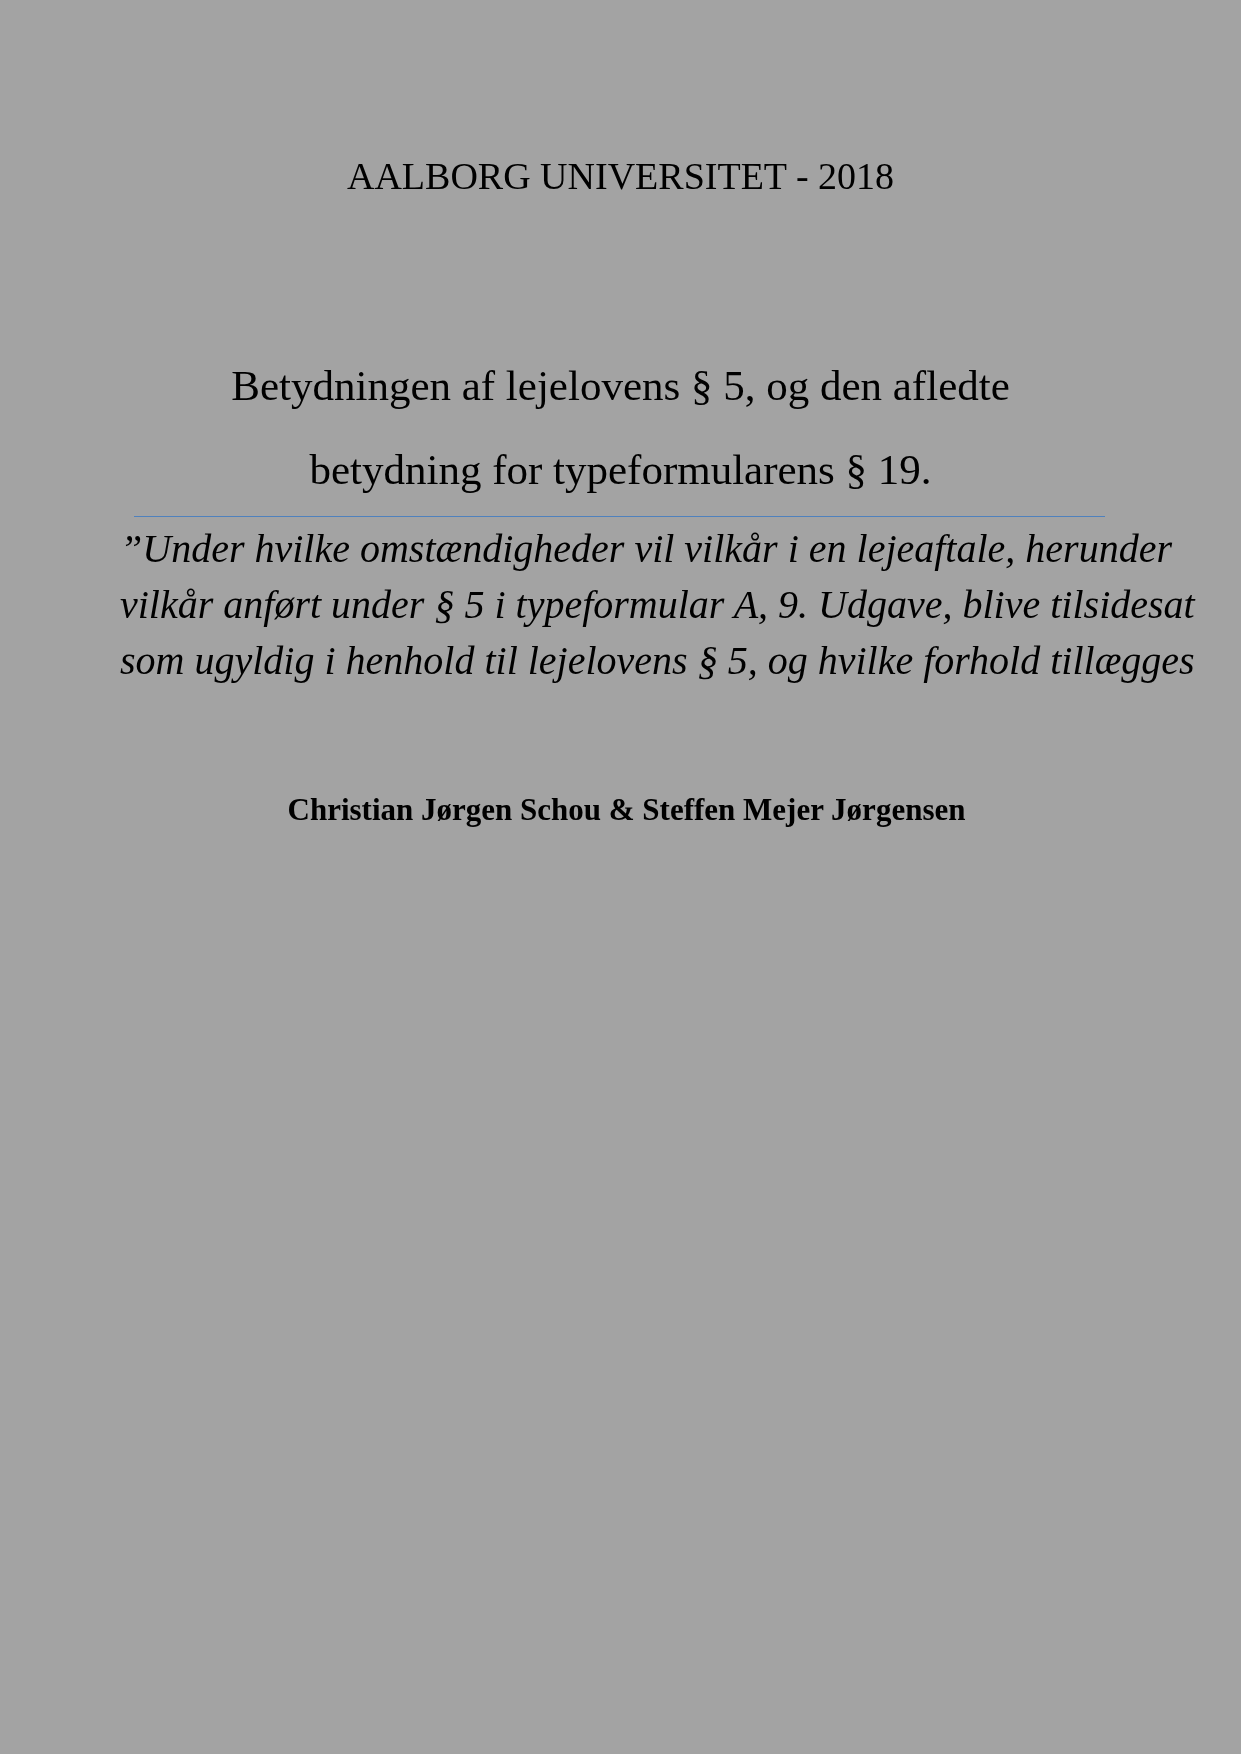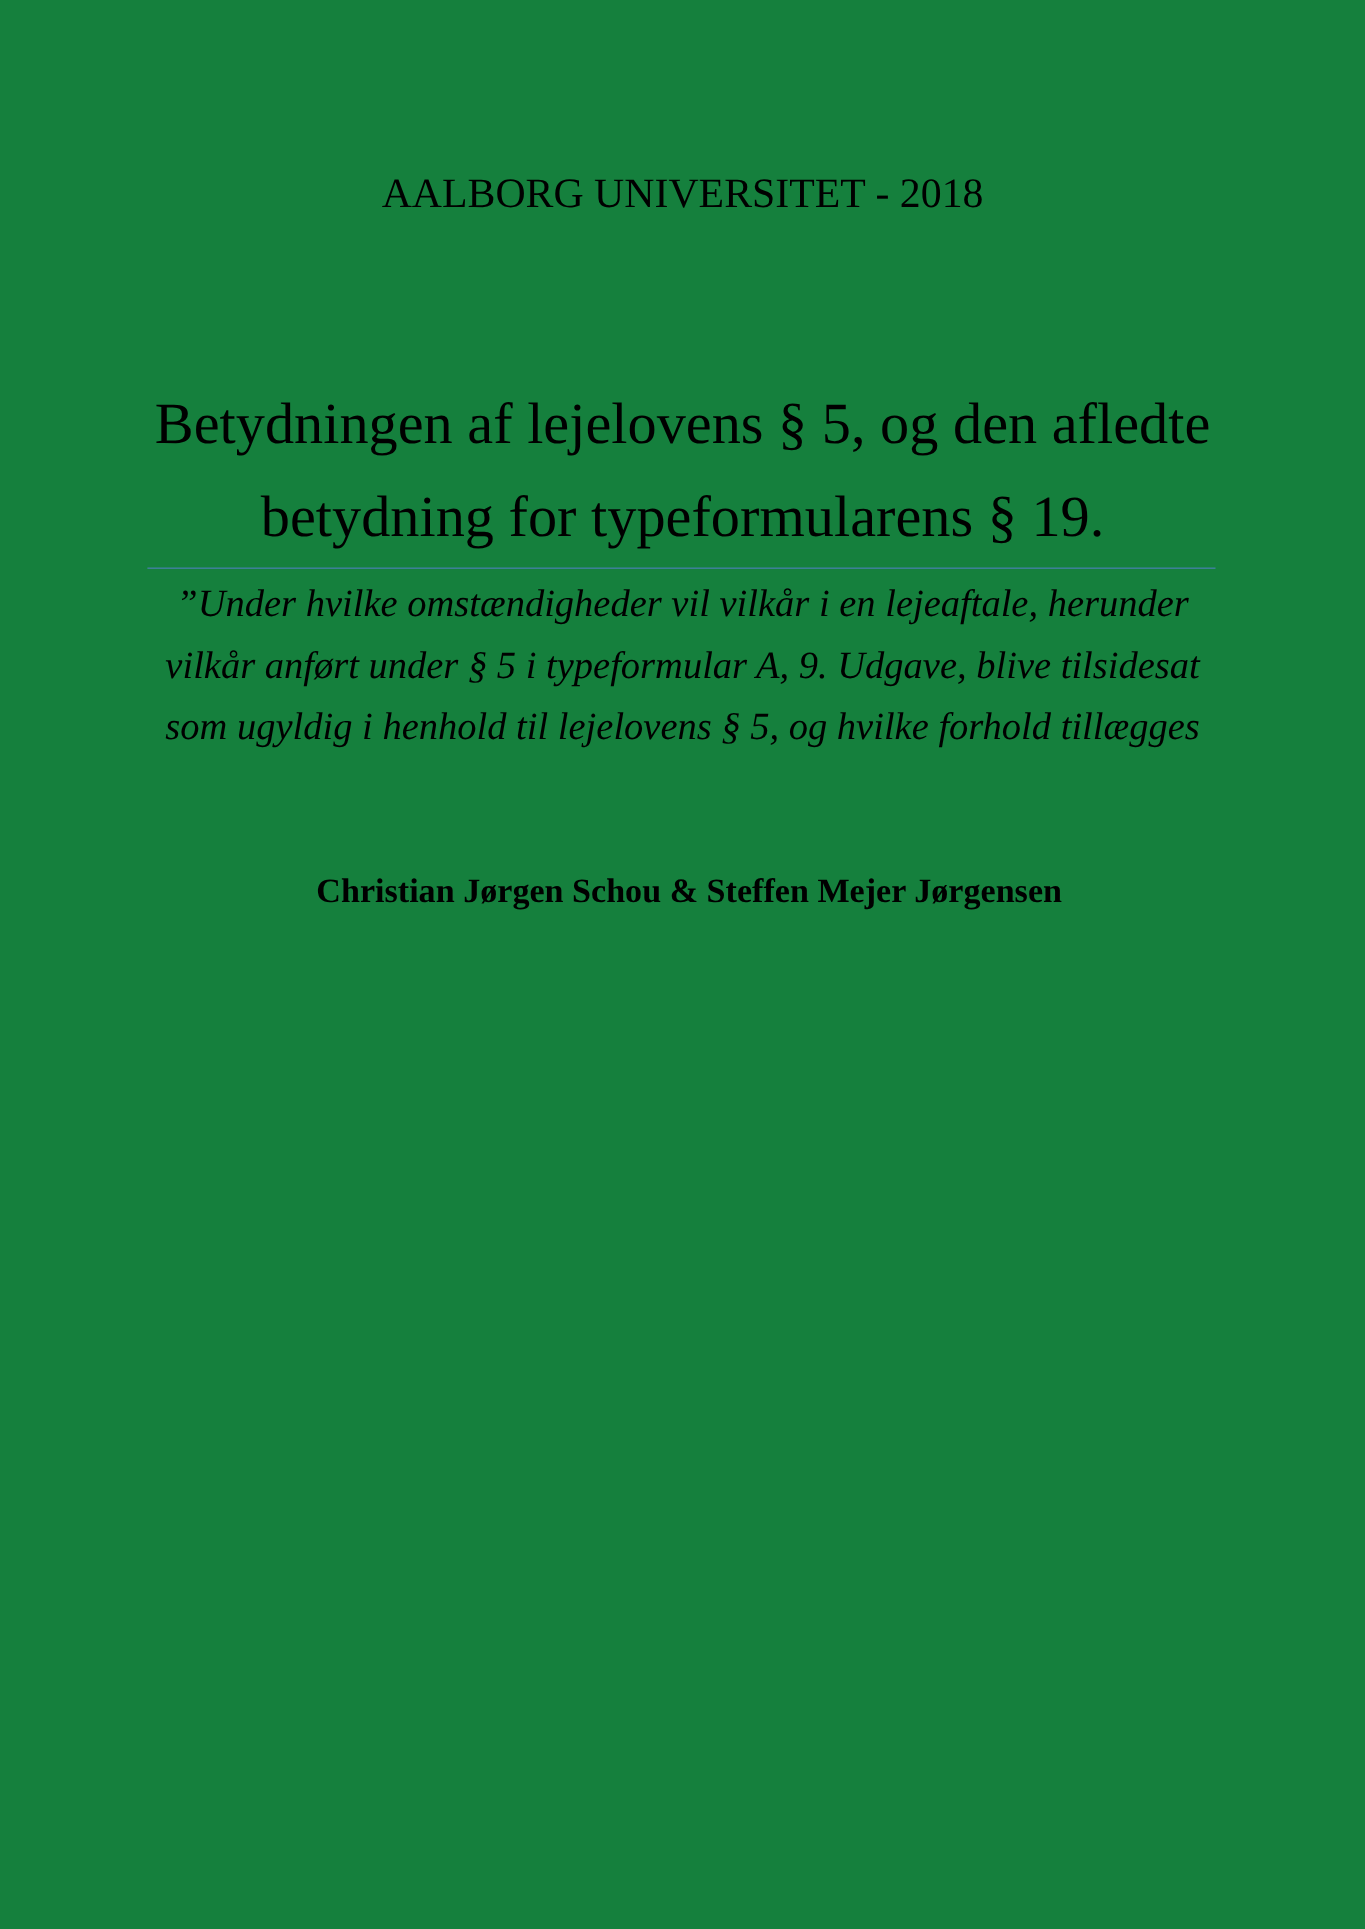--- a/index.html
+++ b/index.html
@@ -13,55 +13,55 @@
       position: relative;
       overflow: hidden;
       font-family: "Liberation Serif", "DejaVu Serif", serif;
       color: #000000;
     }
     .page {
       position: absolute;
       left: 0; top: 0;
       width: 1241px;
       height: 1754px;
-      background: #15803d;
+      background: #a3a3a3;
     }
     .university {
       position: absolute;
       left: 0; right: 0;
       top: 153px;
       text-align: center;
       font-size: 38px;
       line-height: 46px;
       letter-spacing: 0px;
     }
     .title {
       position: absolute;
       left: 120px; right: 120px;
       top: 344px;
       text-align: center;
-      font-size: 53px;
+      font-size: 43px;
       line-height: 84px;
     }
     .title .line { display: block; white-space: nowrap; }
     .divider {
       position: absolute;
       left: 134px;
       width: 971px;
       top: 516px;
       height: 0;
       border-top: 1.5px solid #4F81BD;
     }
     .question {
       position: absolute;
       left: 120px; right: 120px;
       top: 521px;
       text-align: center;
       font-style: italic;
-      font-size: 35px;
+      font-size: 40px;
       line-height: 56px;
     }
     .question .line { display: block; white-space: nowrap; }
     .authors {
       position: absolute;
       left: 12px; right: 0;
       top: 790px;
       text-align: center;
       font-weight: bold;
       font-size: 31px;

